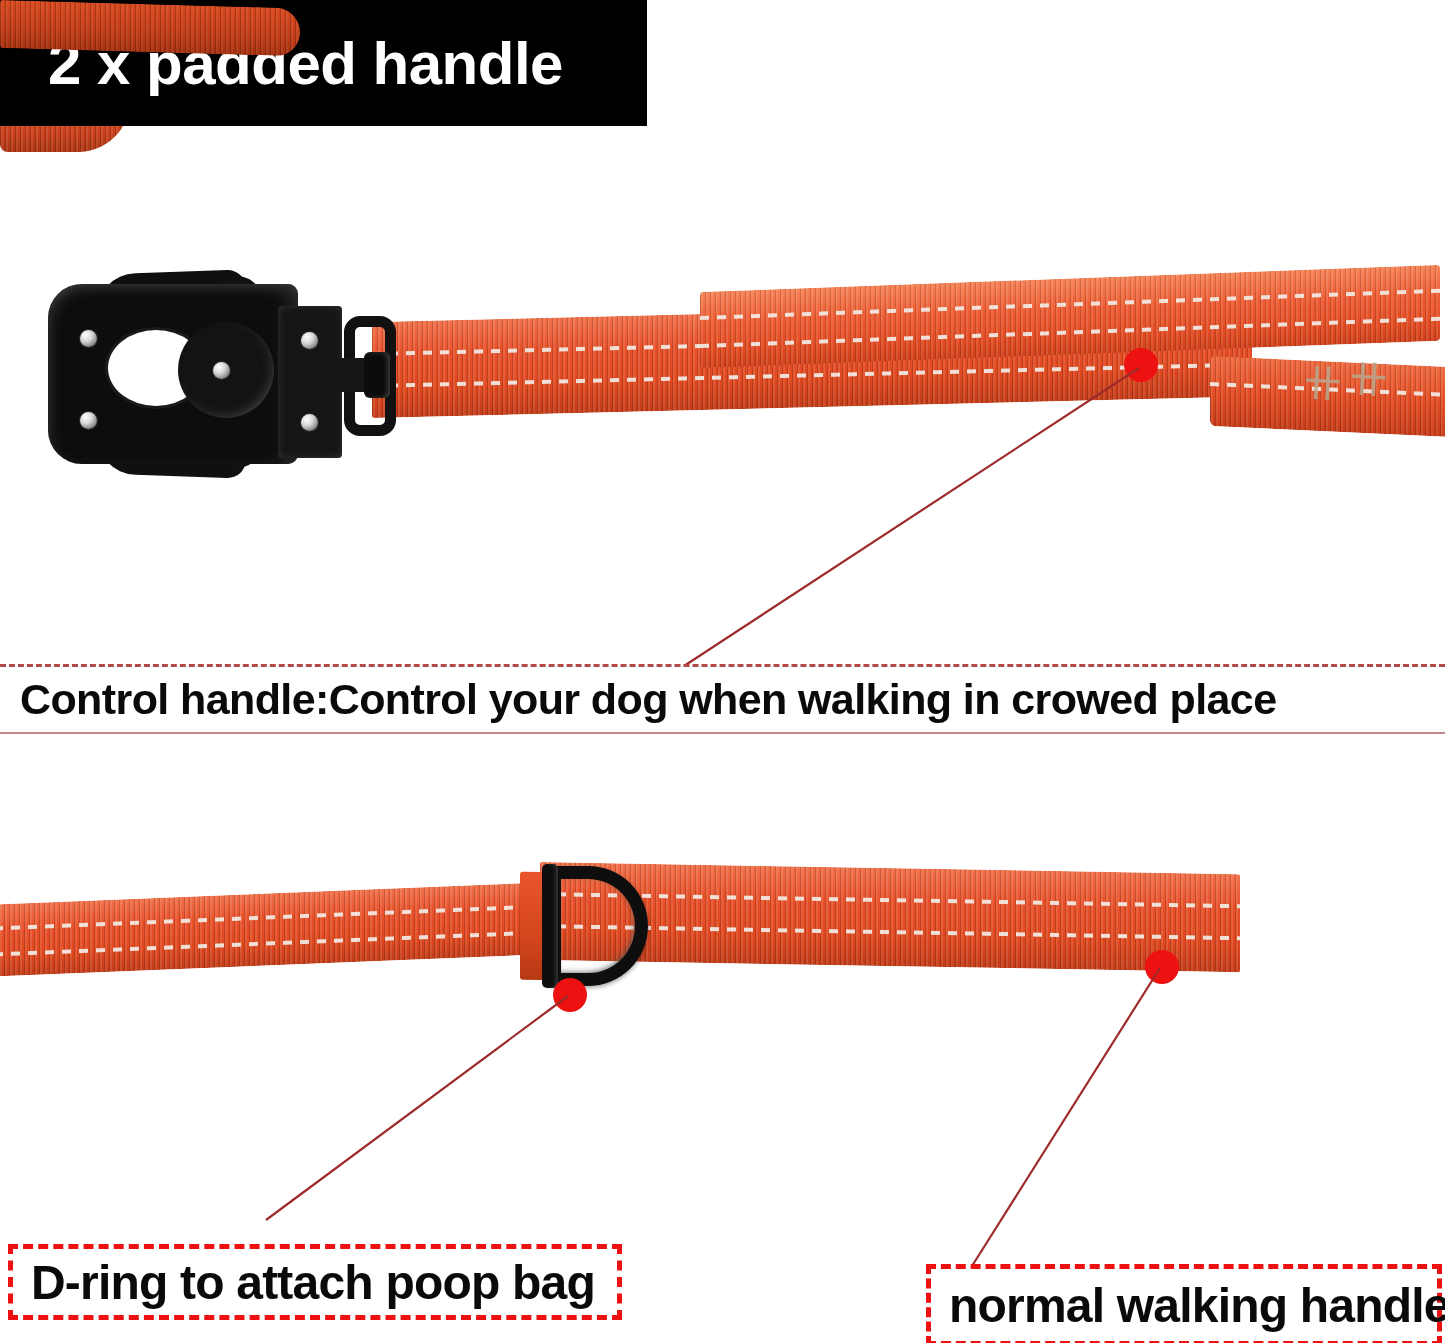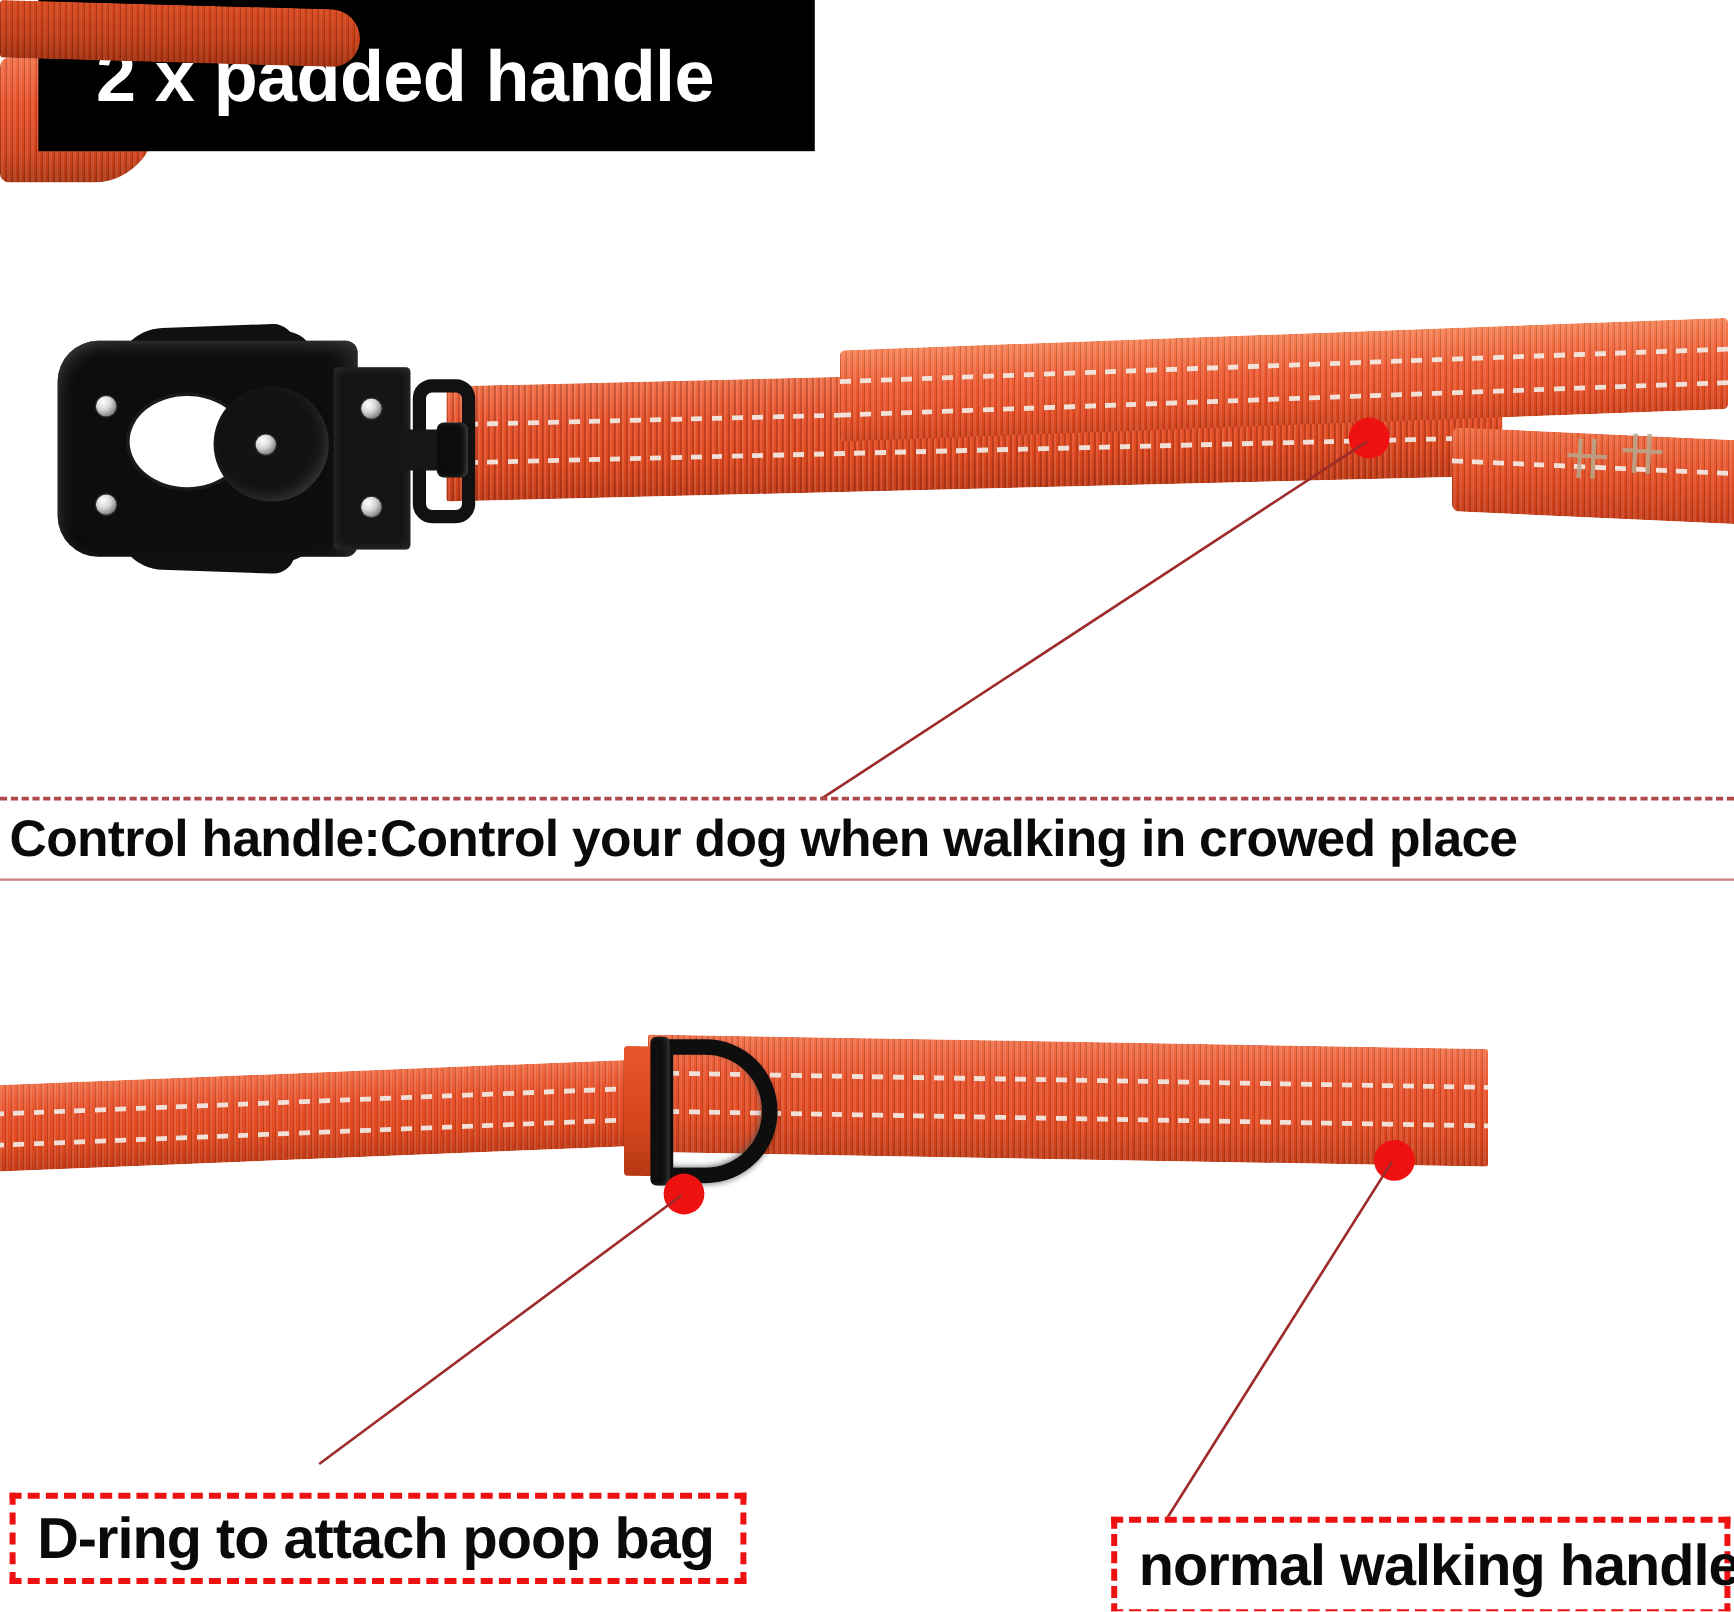--- a/index.html
+++ b/index.html
@@ -16,21 +16,20 @@
   }
 
   
   .banner{
     position:absolute;
     left:0; top:0;
     width:647px; height:126px;
     background:#000000;
     display:flex;
     align-items:center;
-    margin-left:32px;
   }
   .banner-text{
     color:#ffffff;
     font-size:60px;
     font-weight:bold;
     letter-spacing:-0.5px;
     padding-left:48px;
     white-space:nowrap;
     font-family:"Liberation Sans", sans-serif;
   }
@@ -279,21 +278,21 @@
     border-bottom:2px solid #c98686;
     box-sizing:border-box;
     display:flex;
     align-items:center;
   }
   #caption-control .cap-text{
     font-size:43px;
     font-weight:bold;
     color:#0a0a0a;
     white-space:nowrap;
-    padding-left:8px;
+    padding-left:20px;
     letter-spacing:-0.6px;
     font-family:"Liberation Sans", sans-serif;
   }
 
   
   .redbox{
     position:absolute;
     border:5px dashed #ee1111;
     background:#ffffff;
     display:flex;

